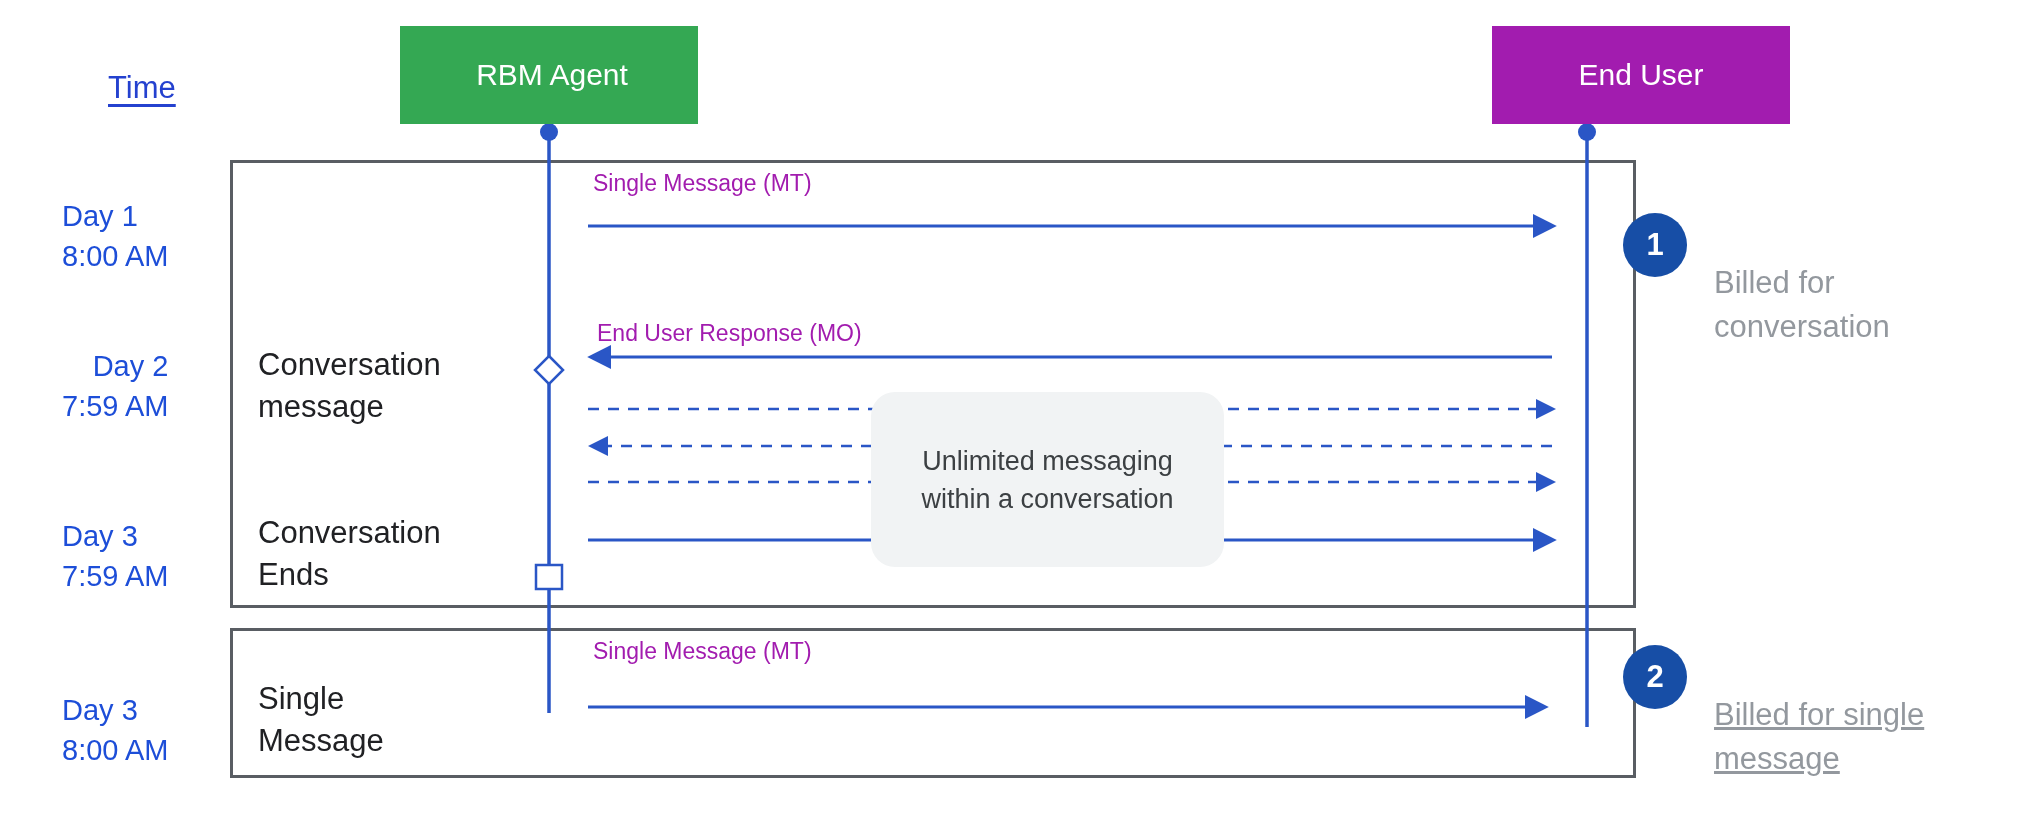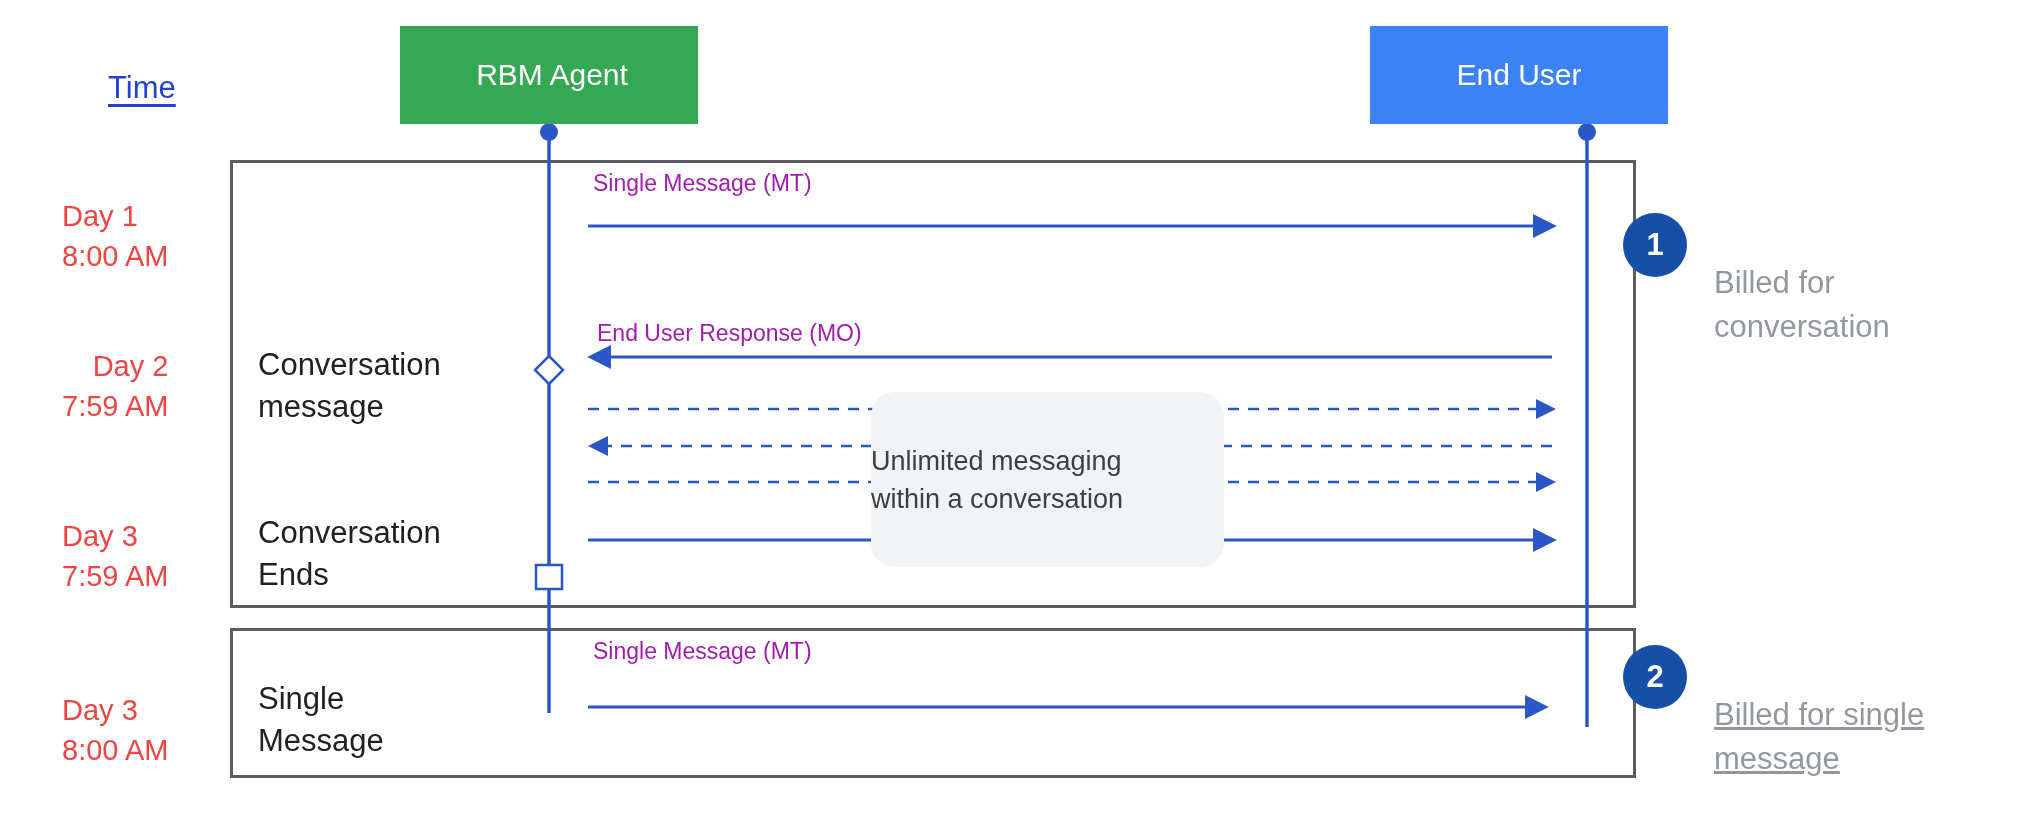--- a/index.html
+++ b/index.html
@@ -9,43 +9,43 @@
   .canvas { position: relative; width: 2023px; height: 833px; background: #ffffff; overflow: hidden; }
 
   .overlay { position: absolute; left: 0; top: 0; z-index: 1; }
 
   .frame { position: absolute; left: 230px; width: 1406px; border: 3px solid #595d63; background: transparent; z-index: 0; }
   .frame-conversation { top: 160px; height: 448px; }
   .frame-single { top: 628px; height: 150px; }
 
   .actor { position: absolute; top: 26px; width: 298px; height: 98px; display: flex; align-items: center; justify-content: center; color: #ffffff; font-size: 30px; z-index: 3; }
   .actor-agent { left: 400px; background: #34a853; padding-left: 6px; }
-  .actor-user { left: 1370px; background: #3b82f6; }
+  .actor-user { left: 1492px; background: #a21caf; }
 
   .time-header { position: absolute; left: 62px; top: 70px; color: #2441cf; font-size: 31px; text-decoration: underline; text-underline-offset: 6px; z-index: 3; margin-left: 46px; }
 
-  .time-marker { position: absolute; left: 62px; color: #ef4444; font-size: 29px; line-height: 40px; z-index: 3; }
+  .time-marker { position: absolute; left: 62px; color: #1d4ed8; font-size: 29px; line-height: 40px; z-index: 3; }
   .tm-1 { top: 196px; }
   .tm-2 { top: 346px; text-align: right; }
   .tm-3 { top: 516px; }
   .tm-4 { top: 690px; }
   .time-marker span { display: block; }
 
   .msg-label { position: absolute; font-size: 23px; color: #a21caf; z-index: 3; }
   .label-mt1 { left: 593px; top: 170px; }
   .label-mo  { left: 597px; top: 302px; margin-top: 18px; }
   .label-mt2 { left: 593px; top: 638px; }
 
   .lifeline-label { position: absolute; font-size: 31px; color: #202124; line-height: 42px; z-index: 3; }
   .lifeline-label span { display: block; }
   .ll-starts { left: 258px; top: 344px; }
   .ll-ends   { left: 258px; top: 512px; }
   .ll-single { left: 258px; top: 678px; }
 
-  .note-box { position: absolute; left: 871px; top: 392px; width: 353px; height: 175px; background: #f1f3f4; display: flex; flex-direction: column; align-items: flex-start; justify-content: center; text-align: center; font-size: 27px; line-height: 38px; color: #3c4043; z-index: 2; border-radius: 24px; }
+  .note-box { position: absolute; left: 871px; top: 392px; width: 353px; height: 175px; background: #f1f3f4; display: flex; flex-direction: column; align-items: center; justify-content: center; text-align: center; font-size: 27px; line-height: 38px; color: #3c4043; z-index: 2; border-radius: 24px; }
   .note-box span { display: block; }
 
   .badge { position: absolute; width: 64px; height: 64px; border-radius: 50%; background: #174ea6; color: #ffffff; font-size: 31px; font-weight: bold; display: flex; align-items: center; justify-content: center; z-index: 3; }
   .badge-1 { left: 1623px; top: 213px; }
   .badge-2 { left: 1623px; top: 645px; }
 
   .annotation { position: absolute; left: 1714px; font-size: 31px; color: #93989e; line-height: 44px; z-index: 3; margin-top: 40px; }
   .annotation span { display: block; }
   .ann-1 { top: 221px; }
   .ann-2 { top: 653px; text-decoration: underline; }

